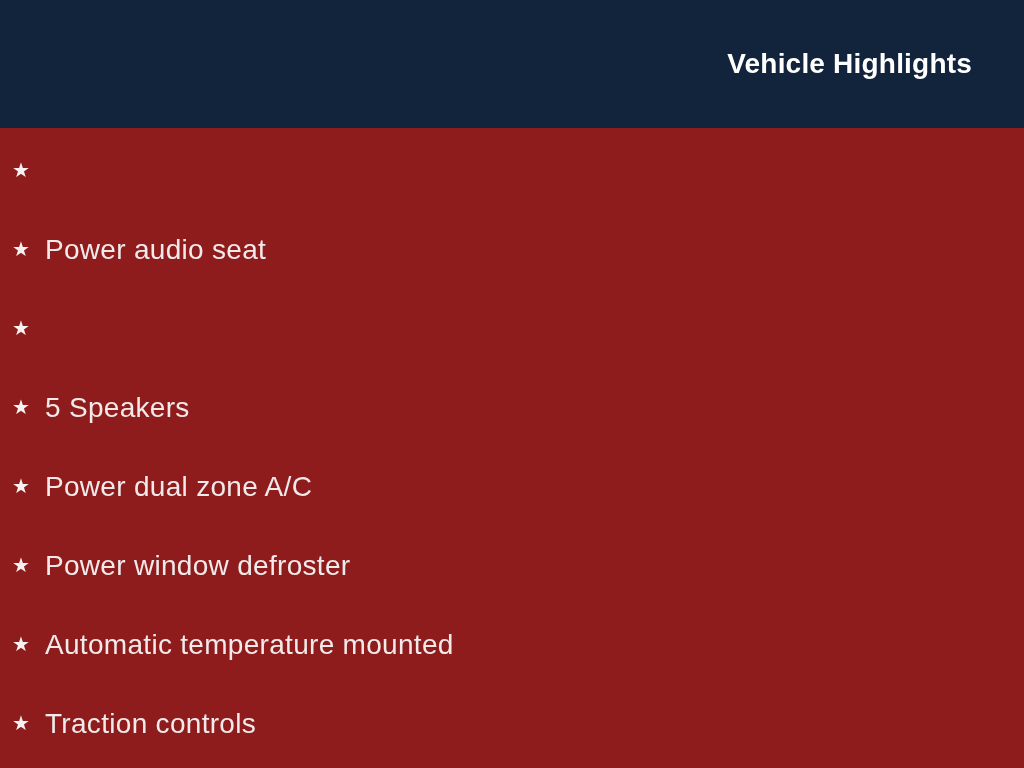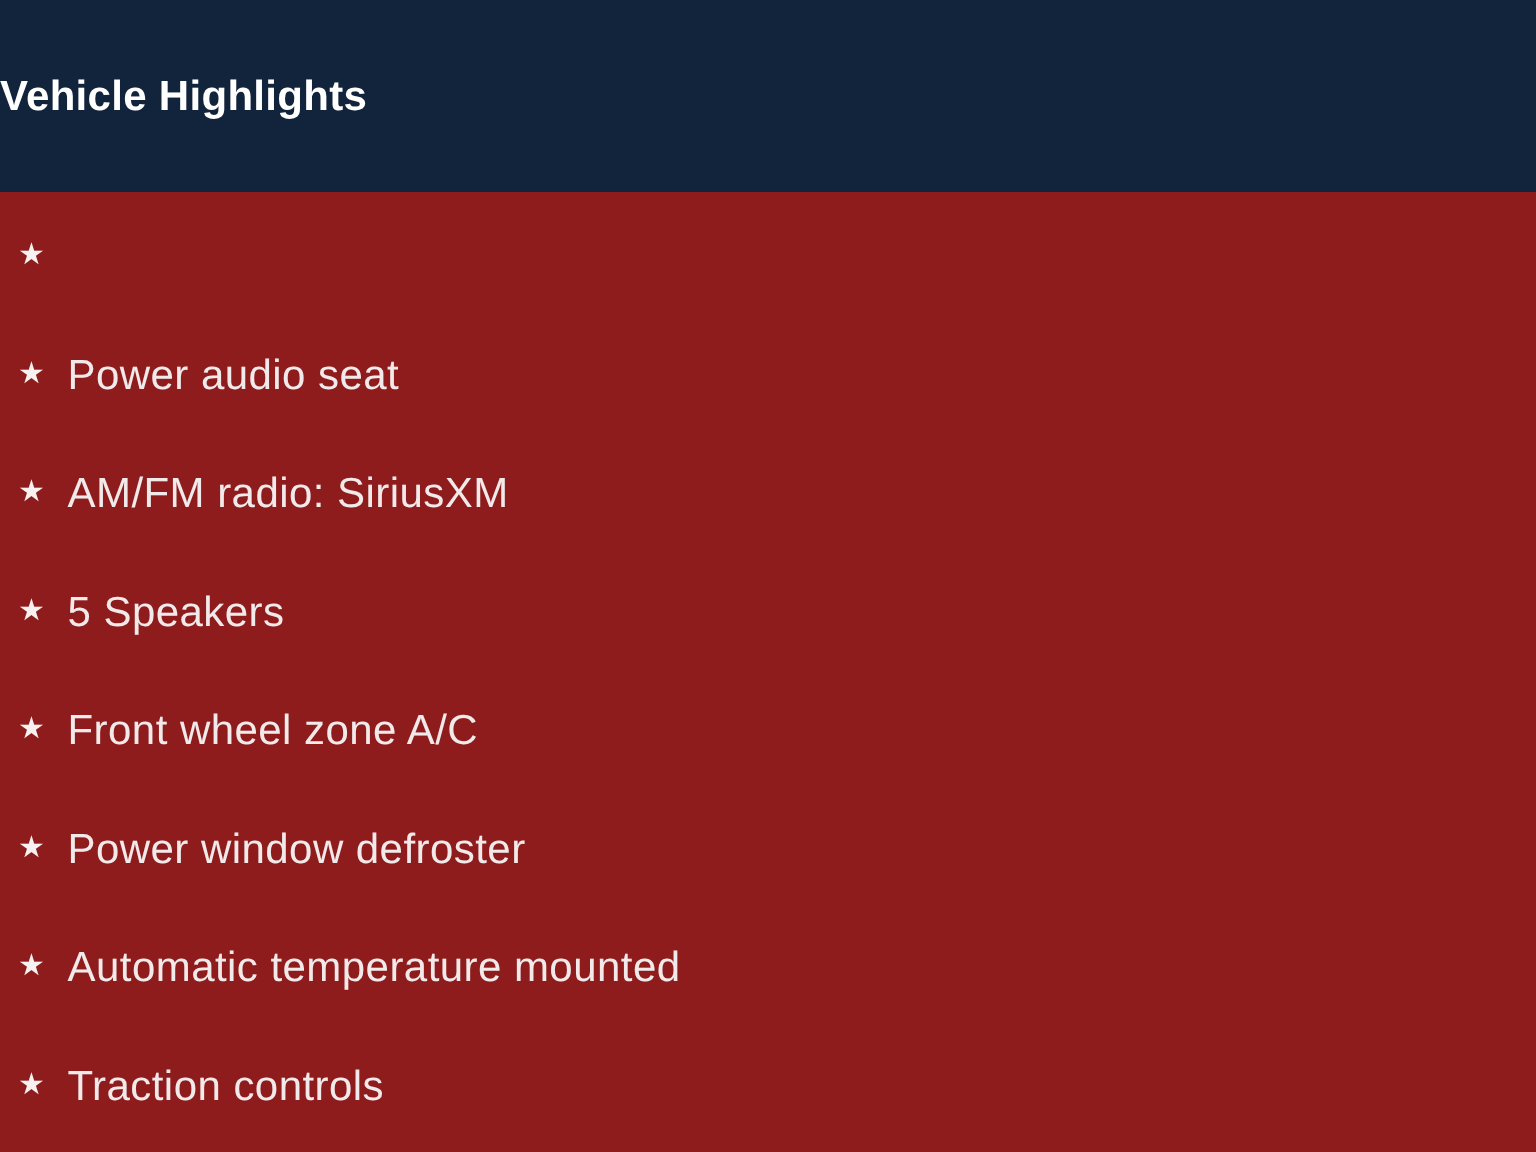--- a/index.html
+++ b/index.html
@@ -15,21 +15,21 @@
     height: 768px;
     display: flex;
     flex-direction: column;
   }
   .header {
     height: 128px;
     flex: 0 0 128px;
     background: var(--header-bg, #12233c);
     display: flex;
     align-items: center;
-    justify-content: flex-start;
+    justify-content: flex-end;
     padding-right: 52px;
   }
   .header-title {
     color: var(--title-color, #ffffff);
     font-size: 28px;
     font-weight: 700;
     letter-spacing: 0.2px;
   }
   .body {
     flex: 1 1 auto;
@@ -74,29 +74,28 @@
     <ul class="highlights">
         <li>
           <span class="star">★</span>
         </li>
         <li>
           <span class="star">★</span>
           <span class="item-text">Power audio seat</span>
         </li>
         <li>
           <span class="star">★</span>
-          <span class="item-text">AM/FM radio: SiriusXM</span>
         </li>
         <li>
           <span class="star">★</span>
           <span class="item-text">5 Speakers</span>
         </li>
         <li>
           <span class="star">★</span>
-          <span class="item-text">Front wheel zone A/C</span>
+          <span class="item-text">Power dual zone A/C</span>
         </li>
         <li>
           <span class="star">★</span>
           <span class="item-text">Power window defroster</span>
         </li>
         <li>
           <span class="star">★</span>
           <span class="item-text">Automatic temperature mounted</span>
         </li>
         <li>

